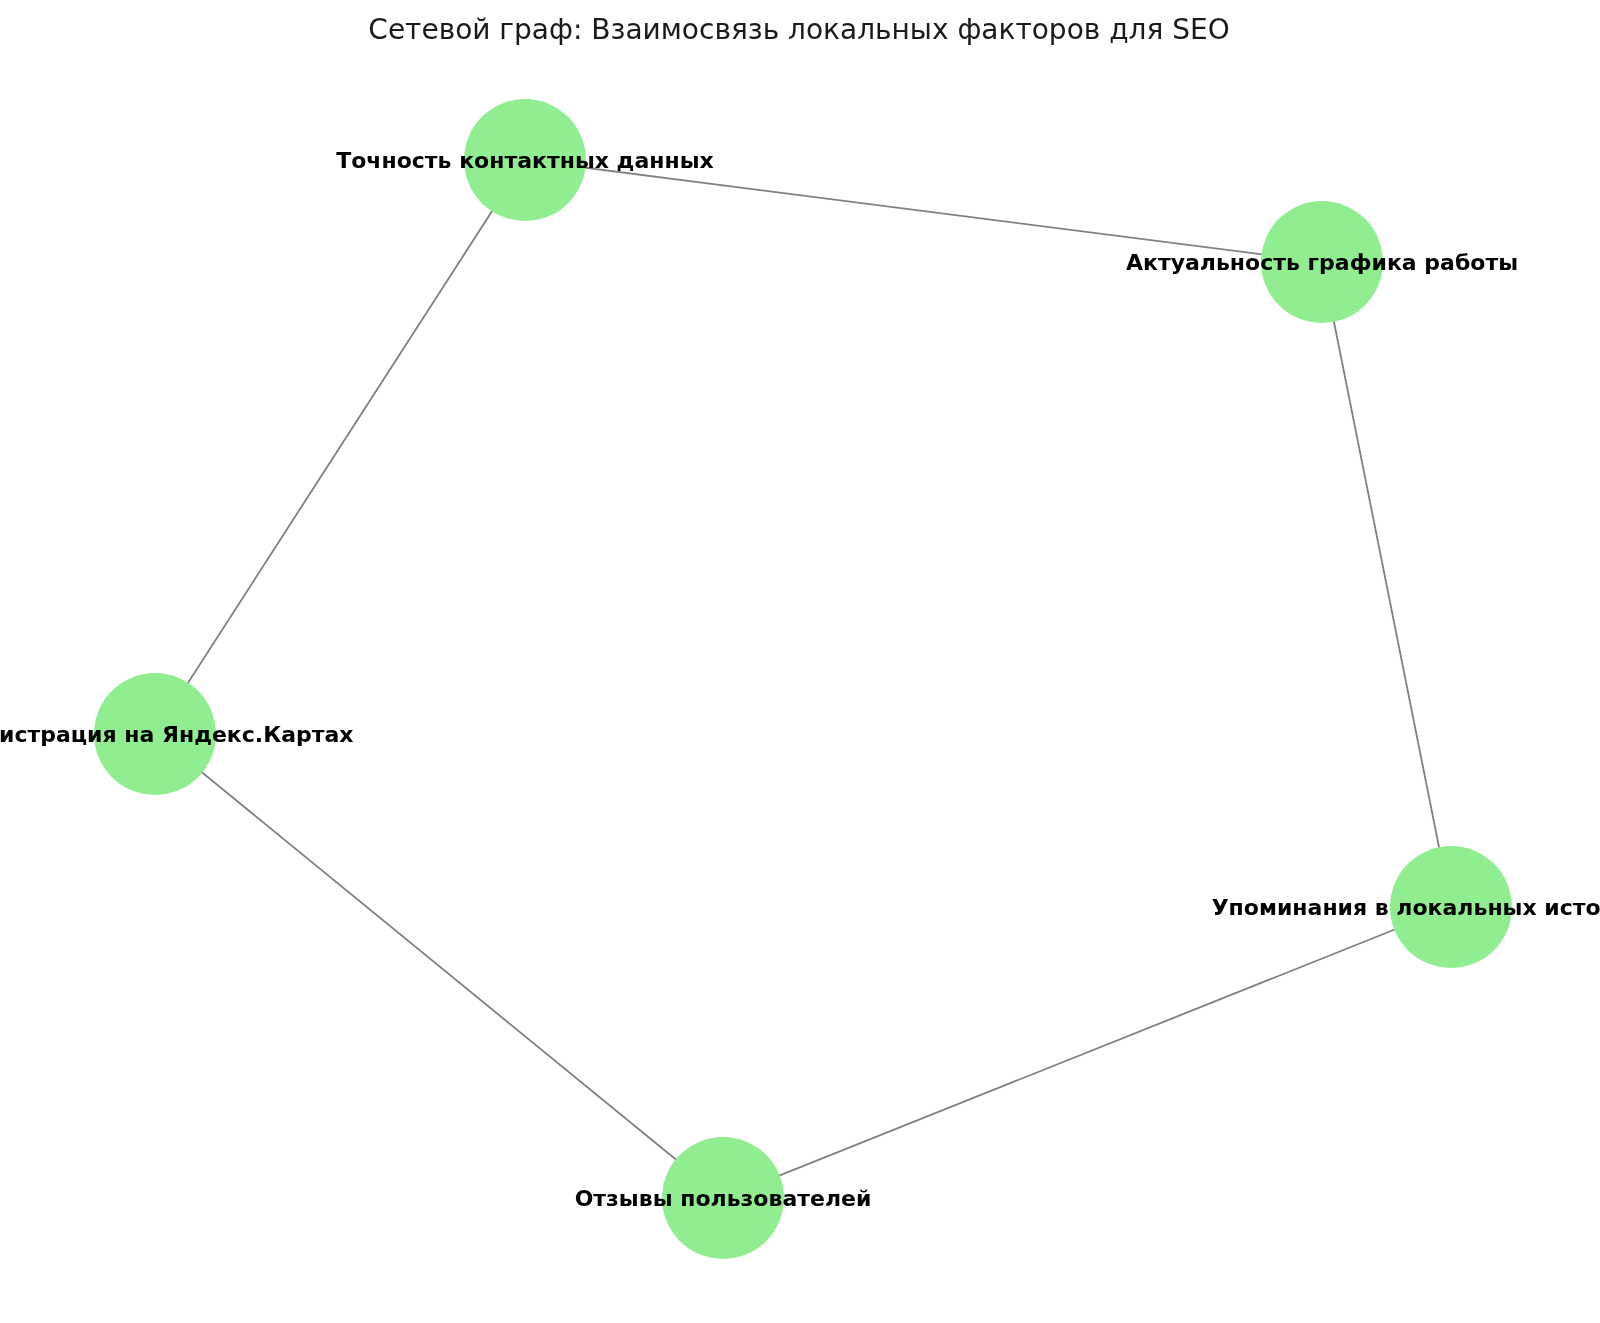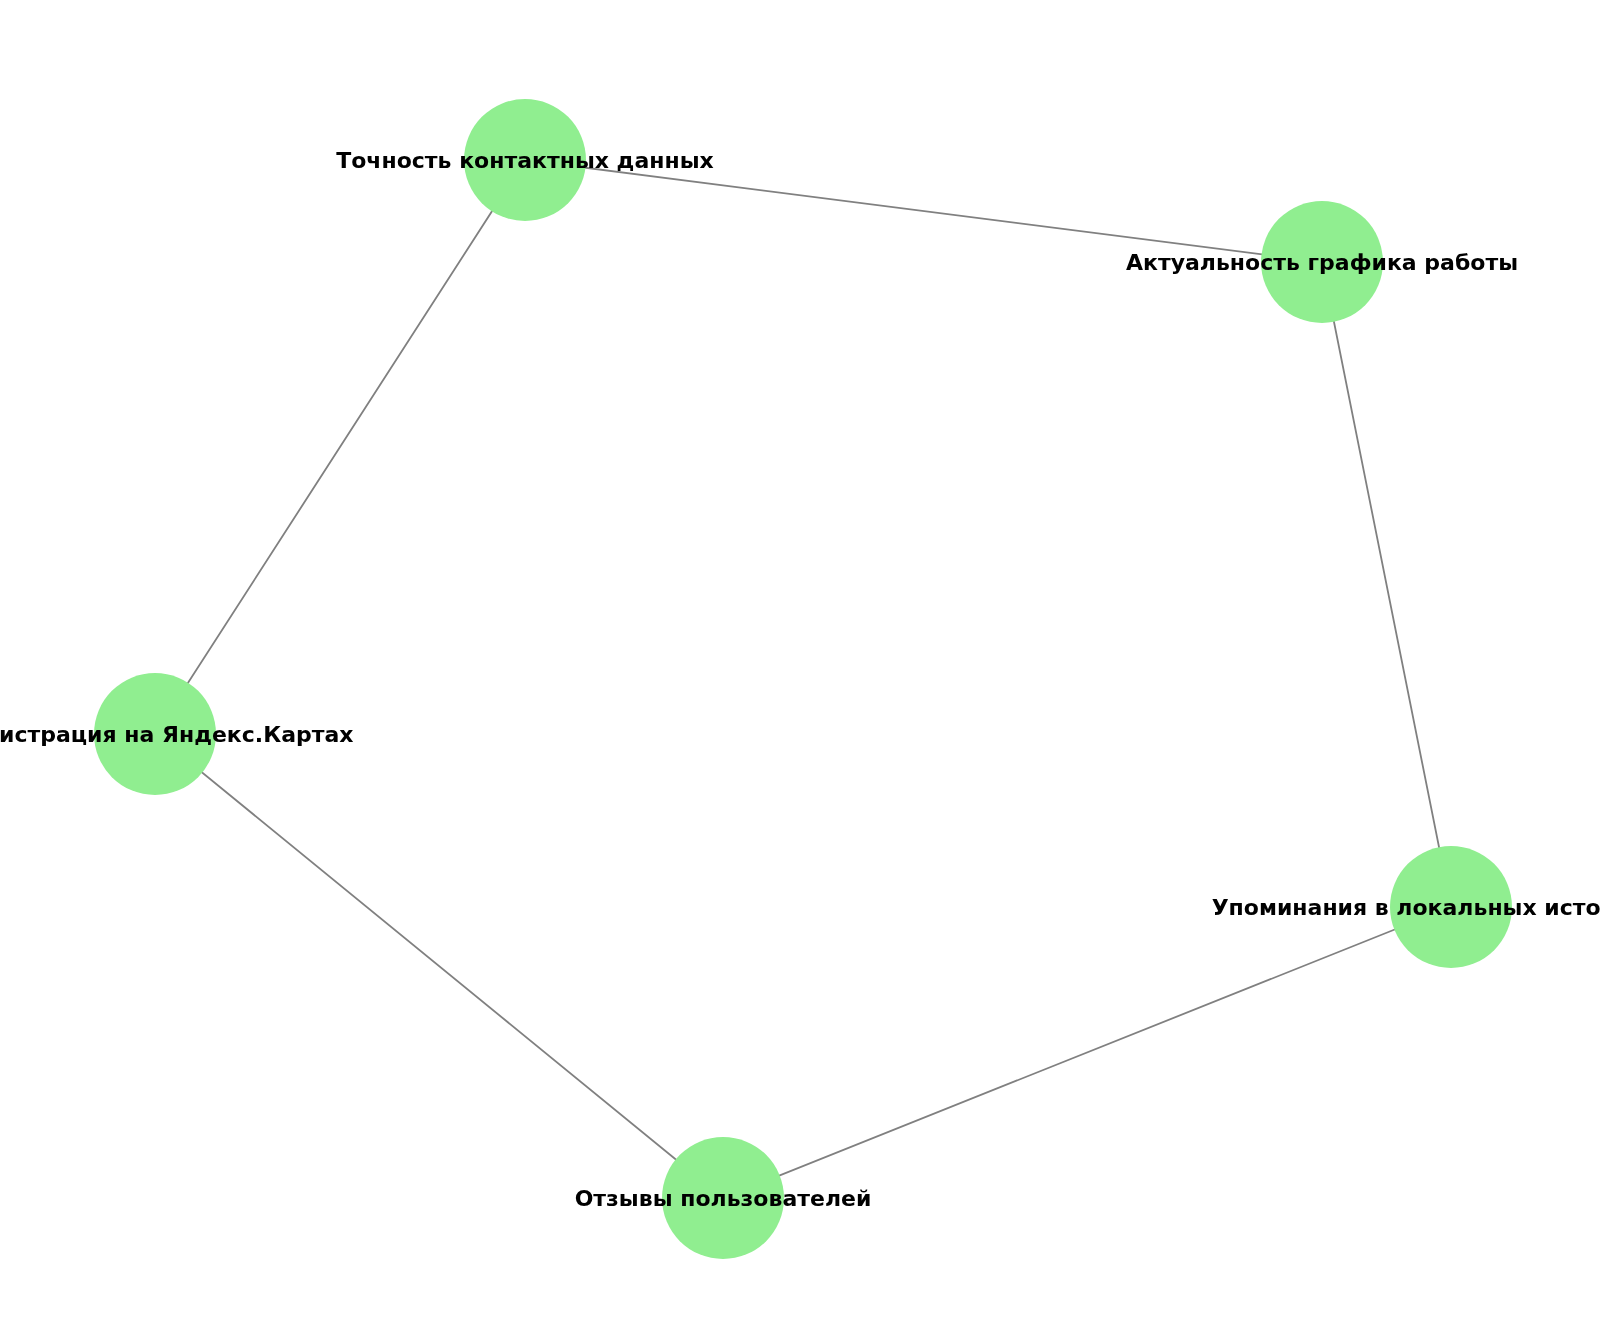--- a/index.html
+++ b/index.html
@@ -67,13 +67,14 @@
         <circle cx="723" cy="1198" r="61" fill="#90EE90"></circle>
       </g>
     <g>
         <text x="525" y="160" dy="0.35em" class="node-label" fill="#000000">Точность контактных данных</text>
         <text x="1322" y="262" dy="0.35em" class="node-label" fill="#000000">Актуальность графика работы</text>
         <text x="155" y="734" dy="0.35em" class="node-label" fill="#000000">Регистрация на Яндекс.Картах</text>
         <text x="1451" y="907" dy="0.35em" class="node-label" fill="#000000">Упоминания в локальных источниках</text>
         <text x="723" y="1198" dy="0.35em" class="node-label" fill="#000000">Отзывы пользователей</text>
       </g>
   </svg>
+  <div class="chart-title">Сетевой граф: Взаимосвязь локальных факторов для SEO</div>
 </div>
 
 </body></html>

